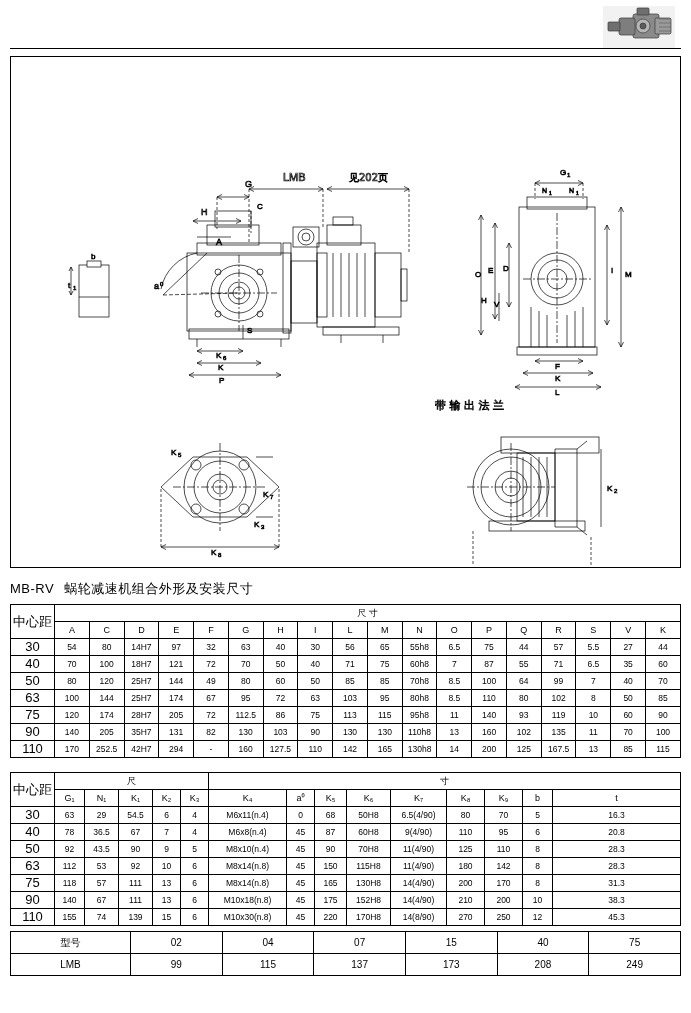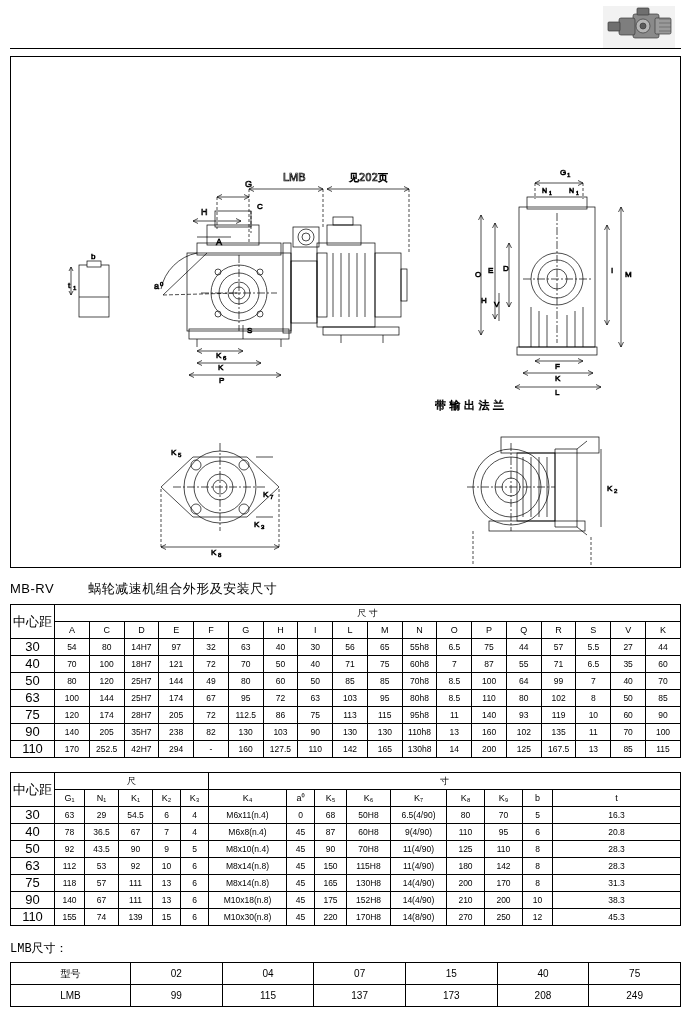--- a/index.html
+++ b/index.html
@@ -53,21 +53,21 @@
     overflow: hidden;
   }
   .dwg-svg { display:block; }
 
   
   .section-title {
     margin-top: 12px;
     font-size: 13px;
     letter-spacing: .5px;
   }
-  .section-title .code { margin-right: 30px; }
+  .section-title .code { margin-right: 6px; }
 
   
   table.spec {
     border-collapse: collapse;
     width: 100%;
     margin-top: 6px;
     font-size: 8.5px;
     table-layout: fixed;
   }
   table.spec th, table.spec td {
@@ -526,21 +526,21 @@
         <td>119</td>
         <td>10</td>
         <td>60</td>
         <td>90</td>
       </tr>
       <tr>
         <td class="first">90</td>
         <td>140</td>
         <td>205</td>
         <td>35H7</td>
-        <td>238</td>
+        <td>131</td>
         <td>82</td>
         <td>130</td>
         <td>103</td>
         <td>90</td>
         <td>130</td>
         <td>130</td>
         <td>110h8</td>
         <td>13</td>
         <td>160</td>
         <td>102</td>
@@ -729,21 +729,20 @@
         <td>170H8</td>
         <td>14(8/90)</td>
         <td>270</td>
         <td>250</td>
         <td>12</td>
         <td>45.3</td>
       </tr>
     </tbody>
   </table>
 
-  <div class="lmb-title cn">LMB尺寸：</div>
   <table class="lmb">
     <colgroup>
       <col style="width:120px">
     </colgroup>
     <tbody>
       <tr>
         <td class="cn">型号</td>
         <td>02</td>
         <td>04</td>
         <td>07</td>

